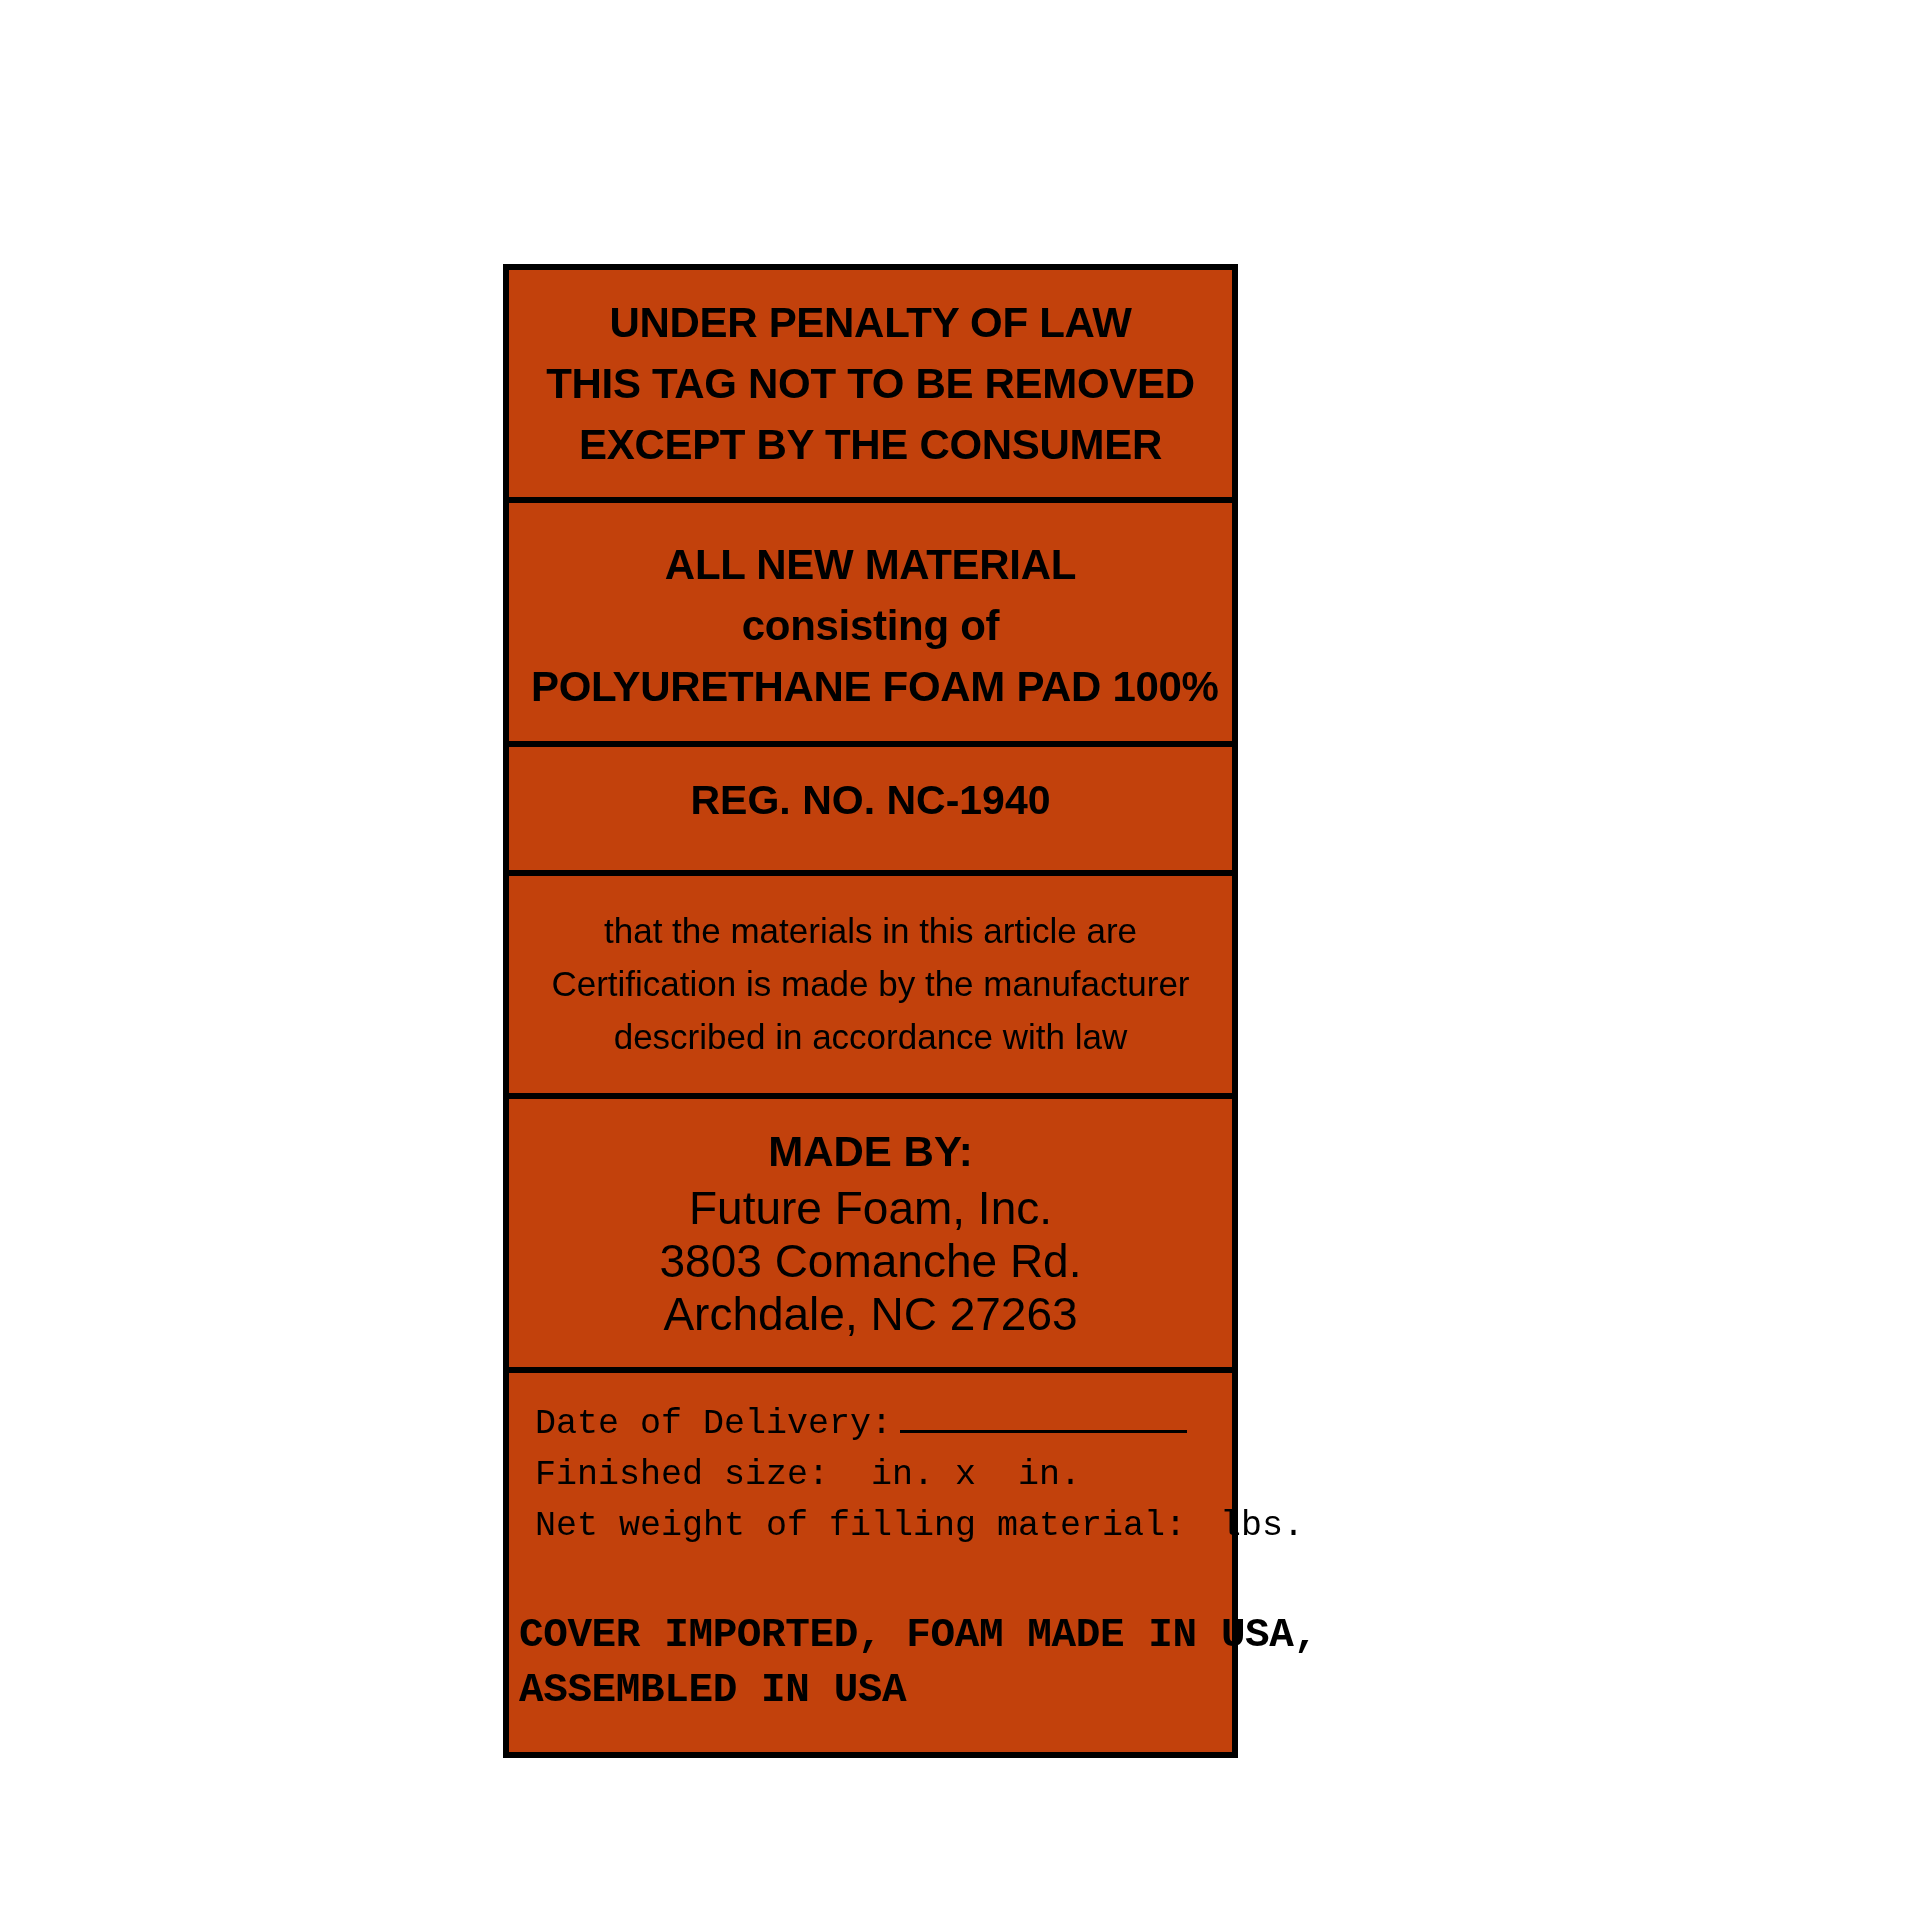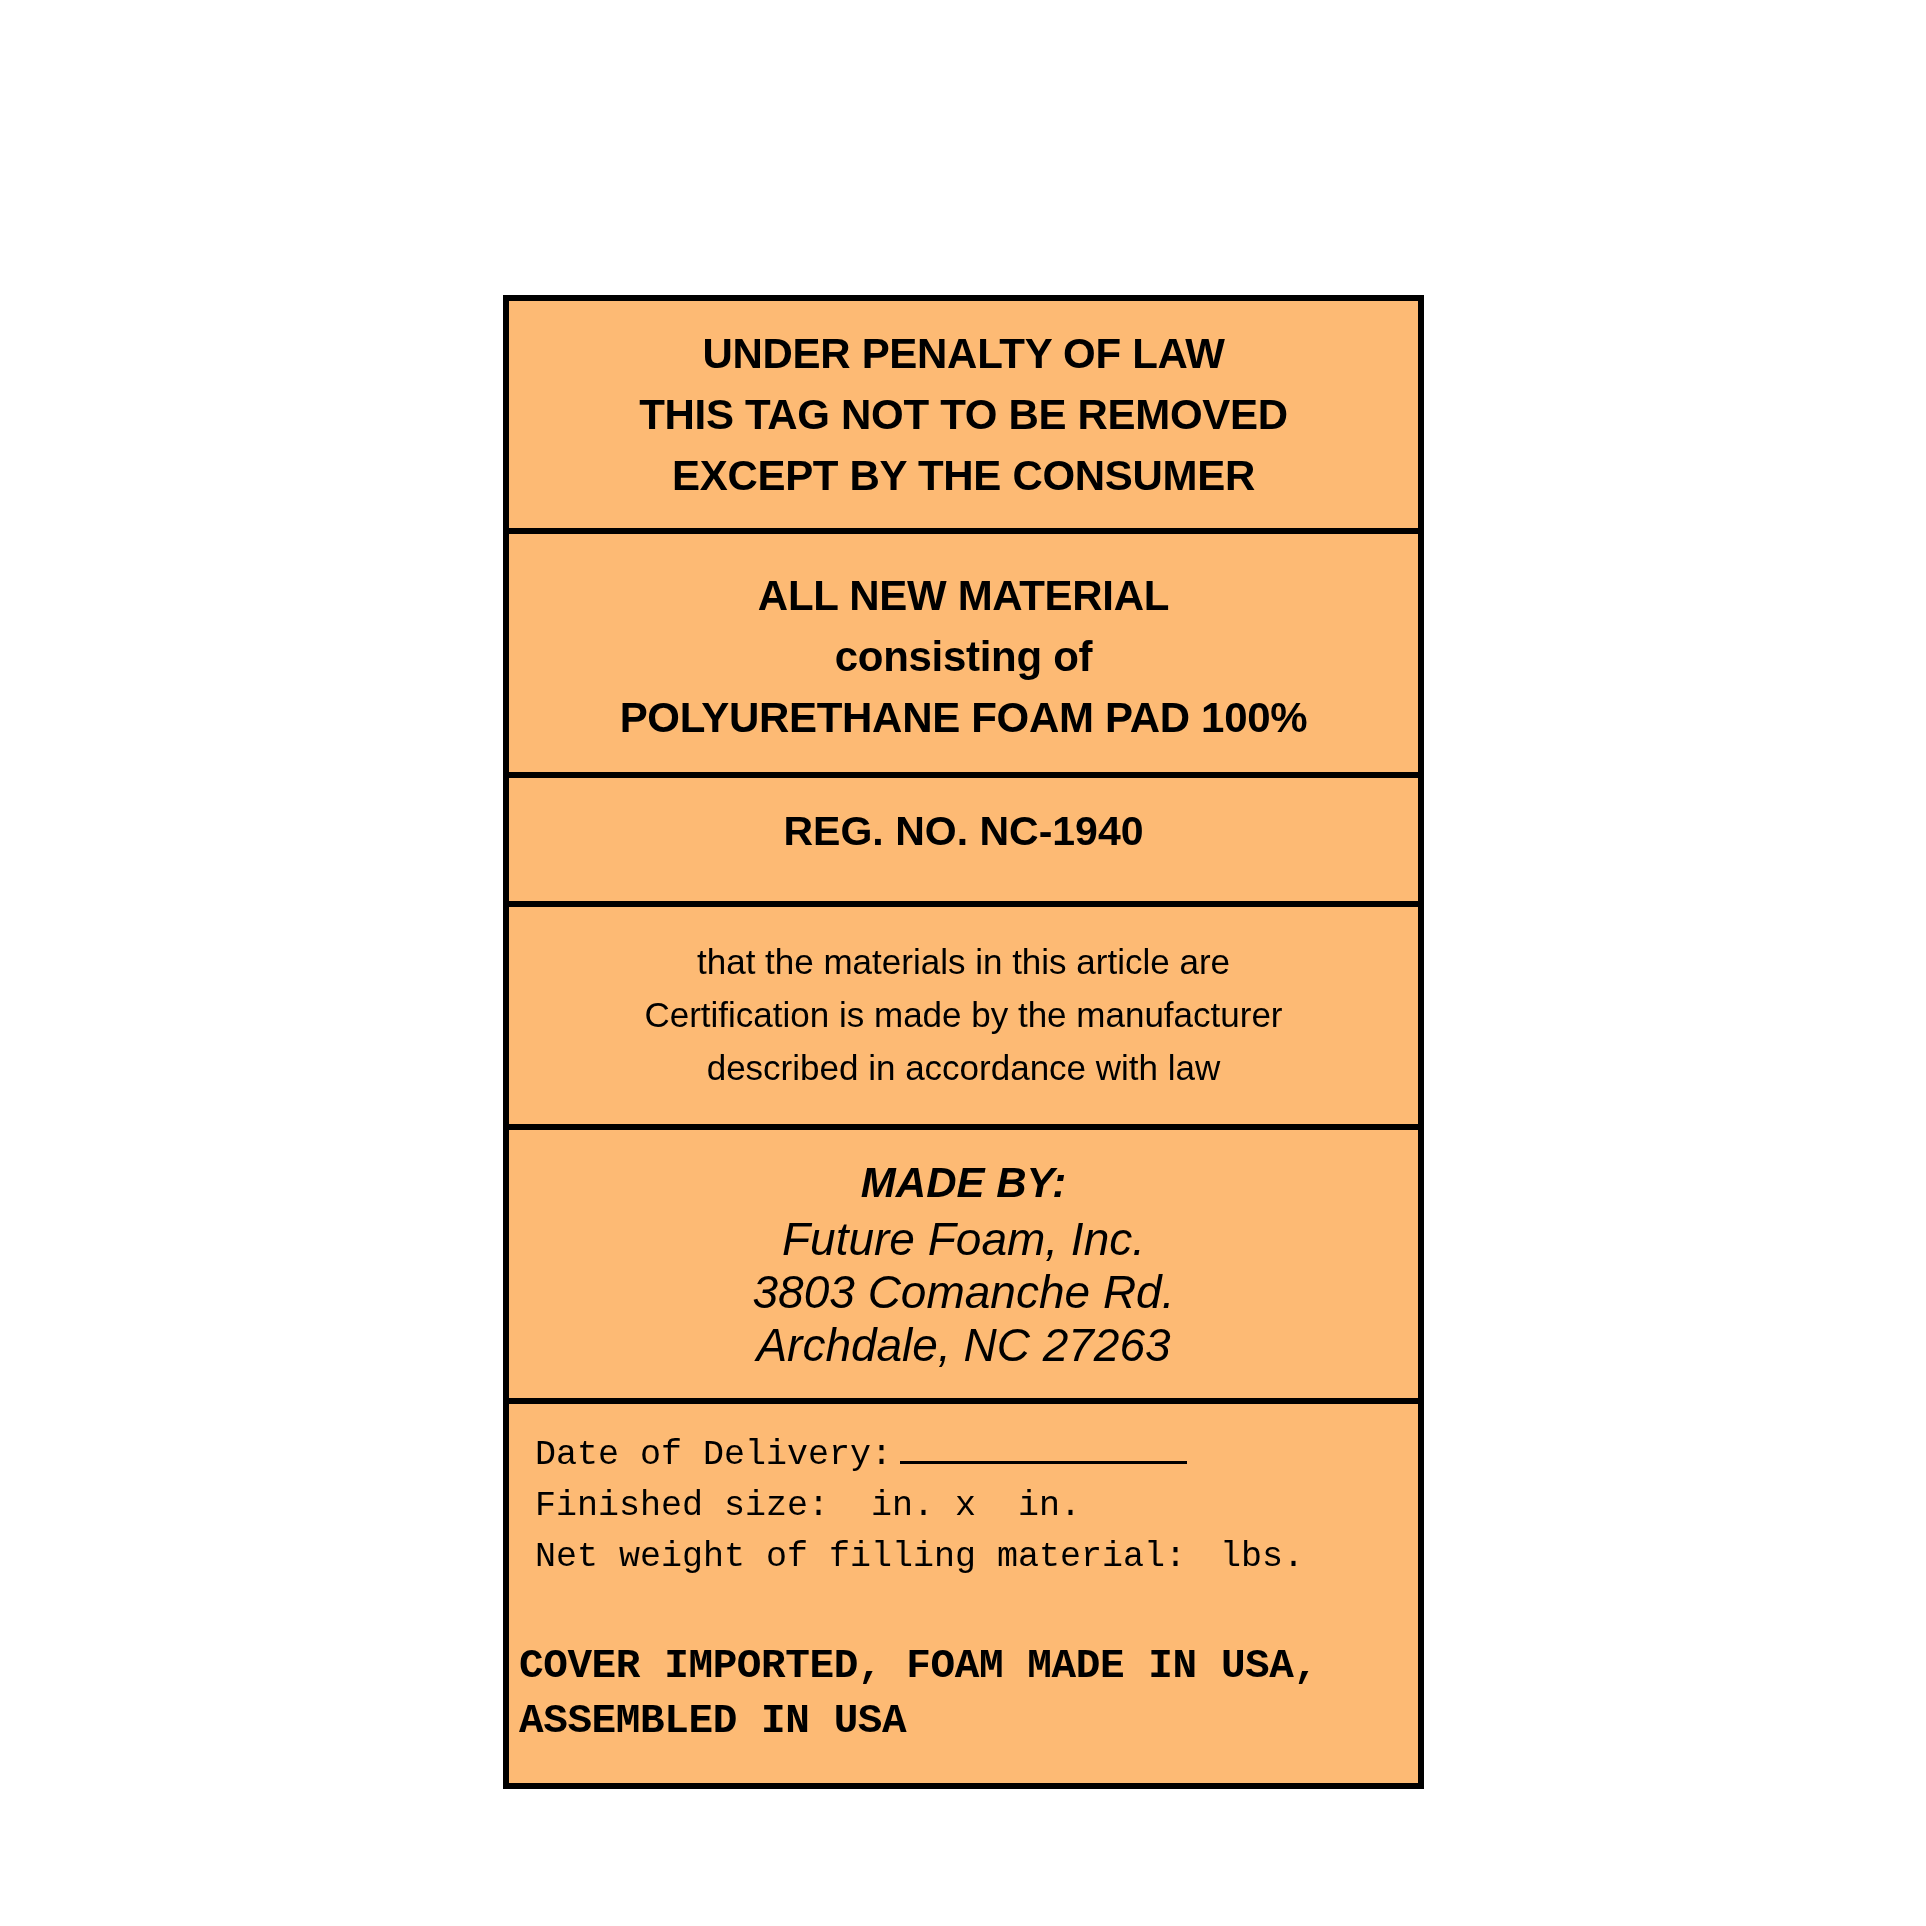--- a/index.html
+++ b/index.html
@@ -15,25 +15,25 @@
     overflow: hidden;
   }
   .page {
     position: relative;
     width: 1927px;
     height: 1927px;
   }
   .law-tag {
     position: absolute;
     left: 503px;
-    top: 295px;
-    width: 921px;
+    top: 264px;
+    width: 735px;
     border: 6px solid #000000;
     box-sizing: border-box;
-    background: #fdba74;
+    background: #c2410c;
   }
   .section {
     border-bottom: 6px solid #000000;
     box-sizing: border-box;
     padding: 14px 22px 16px 22px;
     text-align: center;
   }
   .section:last-child {
     border-bottom: none;
     font-family: Liberation Mono, monospace;
@@ -86,21 +86,20 @@
   .cert .line {
     font-weight: normal;
     font-size: 35px;
     line-height: 53px;
   }
 
   
   .madeby {
     padding-top: 22px;
     padding-bottom: 26px;
-    font-style: italic;
   }
   .madeby .heading {
     font-weight: bold;
     font-size: 42px;
     line-height: 61px;
     display: block;
   }
   .madeby .line {
     font-weight: normal;
     font-size: 46px;

